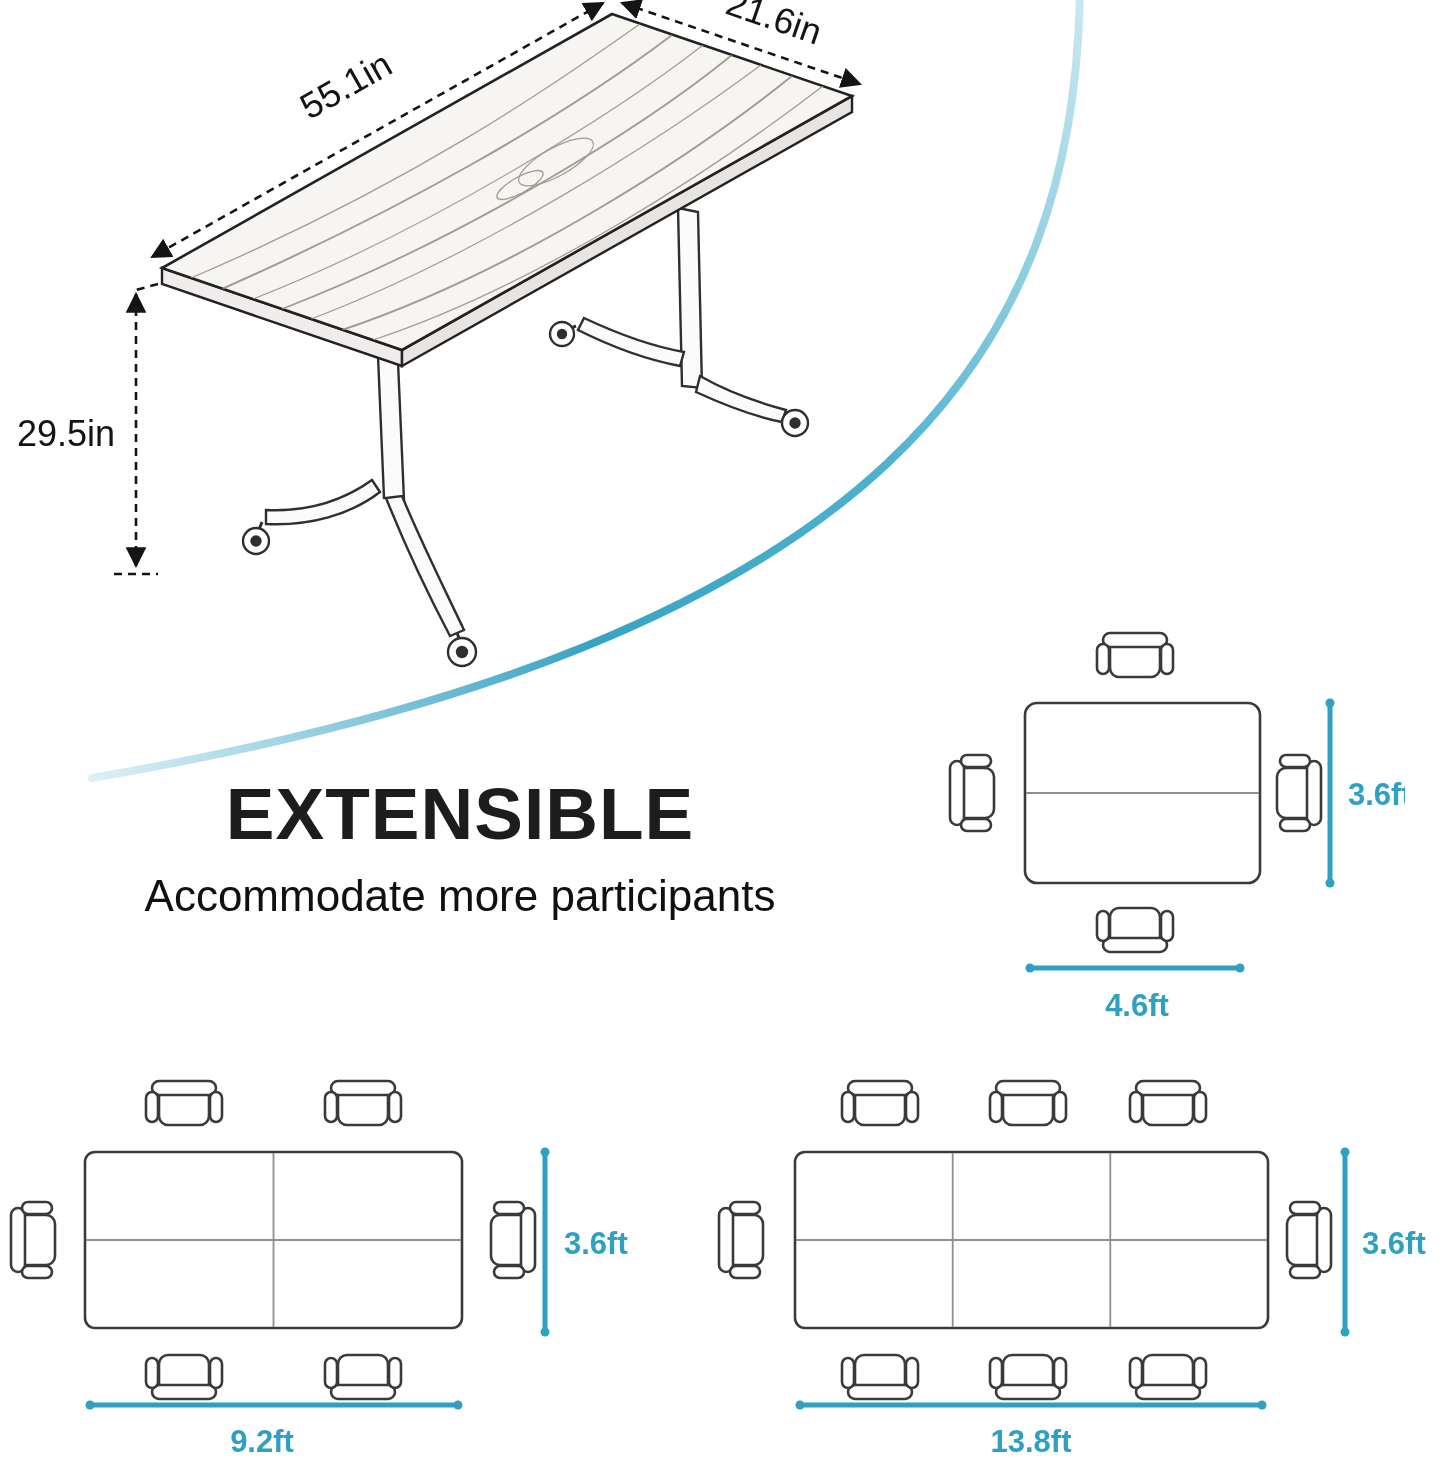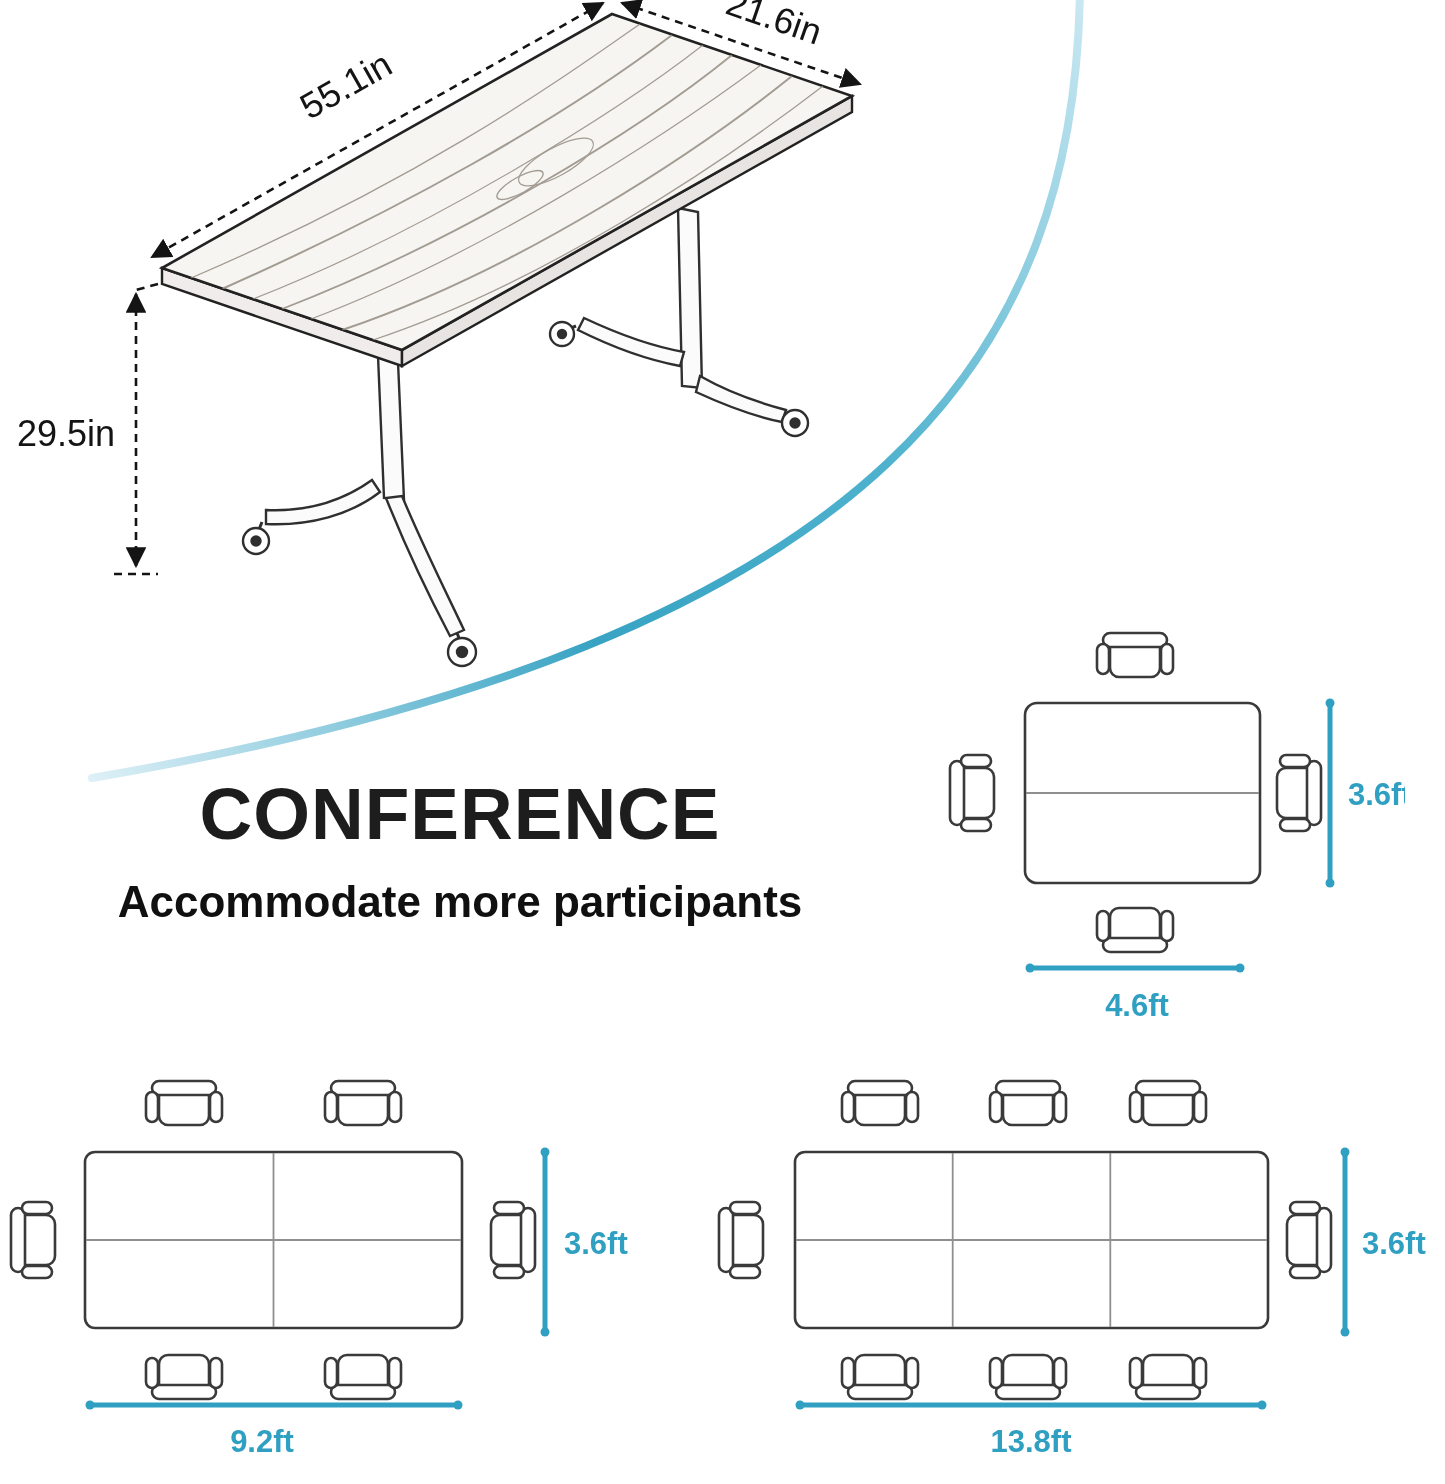--- a/index.html
+++ b/index.html
@@ -16,21 +16,21 @@
   #plan-single{ left:930px; top:618px; }
   #plan-double{ left:0px;   top:1070px; }
   #plan-triple{ left:700px; top:1070px; }
 
   .heading { position:absolute; left:20px; top:772px; width:880px; text-align:center; }
   .heading .title {
     font-size:73px; font-weight:bold; line-height:1.16;
     letter-spacing:1px; color:#1d1d1d;
   }
   .heading .title span { display:block; }
-  .heading .subtitle { margin-top:20px; font-size:44px; font-weight:700; color:#101010; }
+  .heading .subtitle { margin-top:14px; font-size:44px; font-weight:400; color:#101010; }
 
   svg text { font-family:"Liberation Sans", sans-serif; }
   .dim-label  { font-size:36px; fill:#141414; }
   .plan-label { font-size:31px; font-weight:bold; fill:#2f9fc2; }
 
   .dash { stroke:#141414; stroke-width:2.6; stroke-dasharray:8 6; fill:none; }
   .edge { stroke:#222; stroke-width:2.4; }
   .leg  { fill:#fbfbfb; stroke:#2f2f2f; stroke-width:2.4; }
   .plan-table { fill:#ffffff; stroke:#3a3a3a; stroke-width:2.6; }
   .plan-seam  { stroke:#8f8f8f; stroke-width:1.8; }
@@ -135,21 +135,21 @@
     <g>
       <line class="dash" x1="158" y1="284" x2="132" y2="291"></line>
       <line class="dash" x1="136" y1="294" x2="136" y2="566" marker-start="url(#arw)" marker-end="url(#arw)"></line>
       <line class="dash" x1="114" y1="574" x2="158" y2="574"></line>
       <text class="dim-label" text-anchor="middle" x="66" y="446">29.5in</text>
     </g>
   </svg>
 
   <header class="heading">
     <h1 class="title">
-      <span>CONFERENCE</span>
+      <span>EXTENSIBLE</span>
     </h1>
     <p class="subtitle">Accommodate more participants</p>
   </header>
 
   <svg id="plan-single" width="475" height="440" viewBox="0 0 475 440">
     <use href="#chair-shape" transform="translate(205,42)"></use>
     <use href="#chair-shape" transform="translate(47,175) rotate(-90)"></use>
     <use href="#chair-shape" transform="translate(364,175) rotate(90)"></use>
     <use href="#chair-shape" transform="translate(205,307) rotate(180)"></use>
     <rect class="plan-table" x="95" y="85" width="235" height="180" rx="12"></rect>

